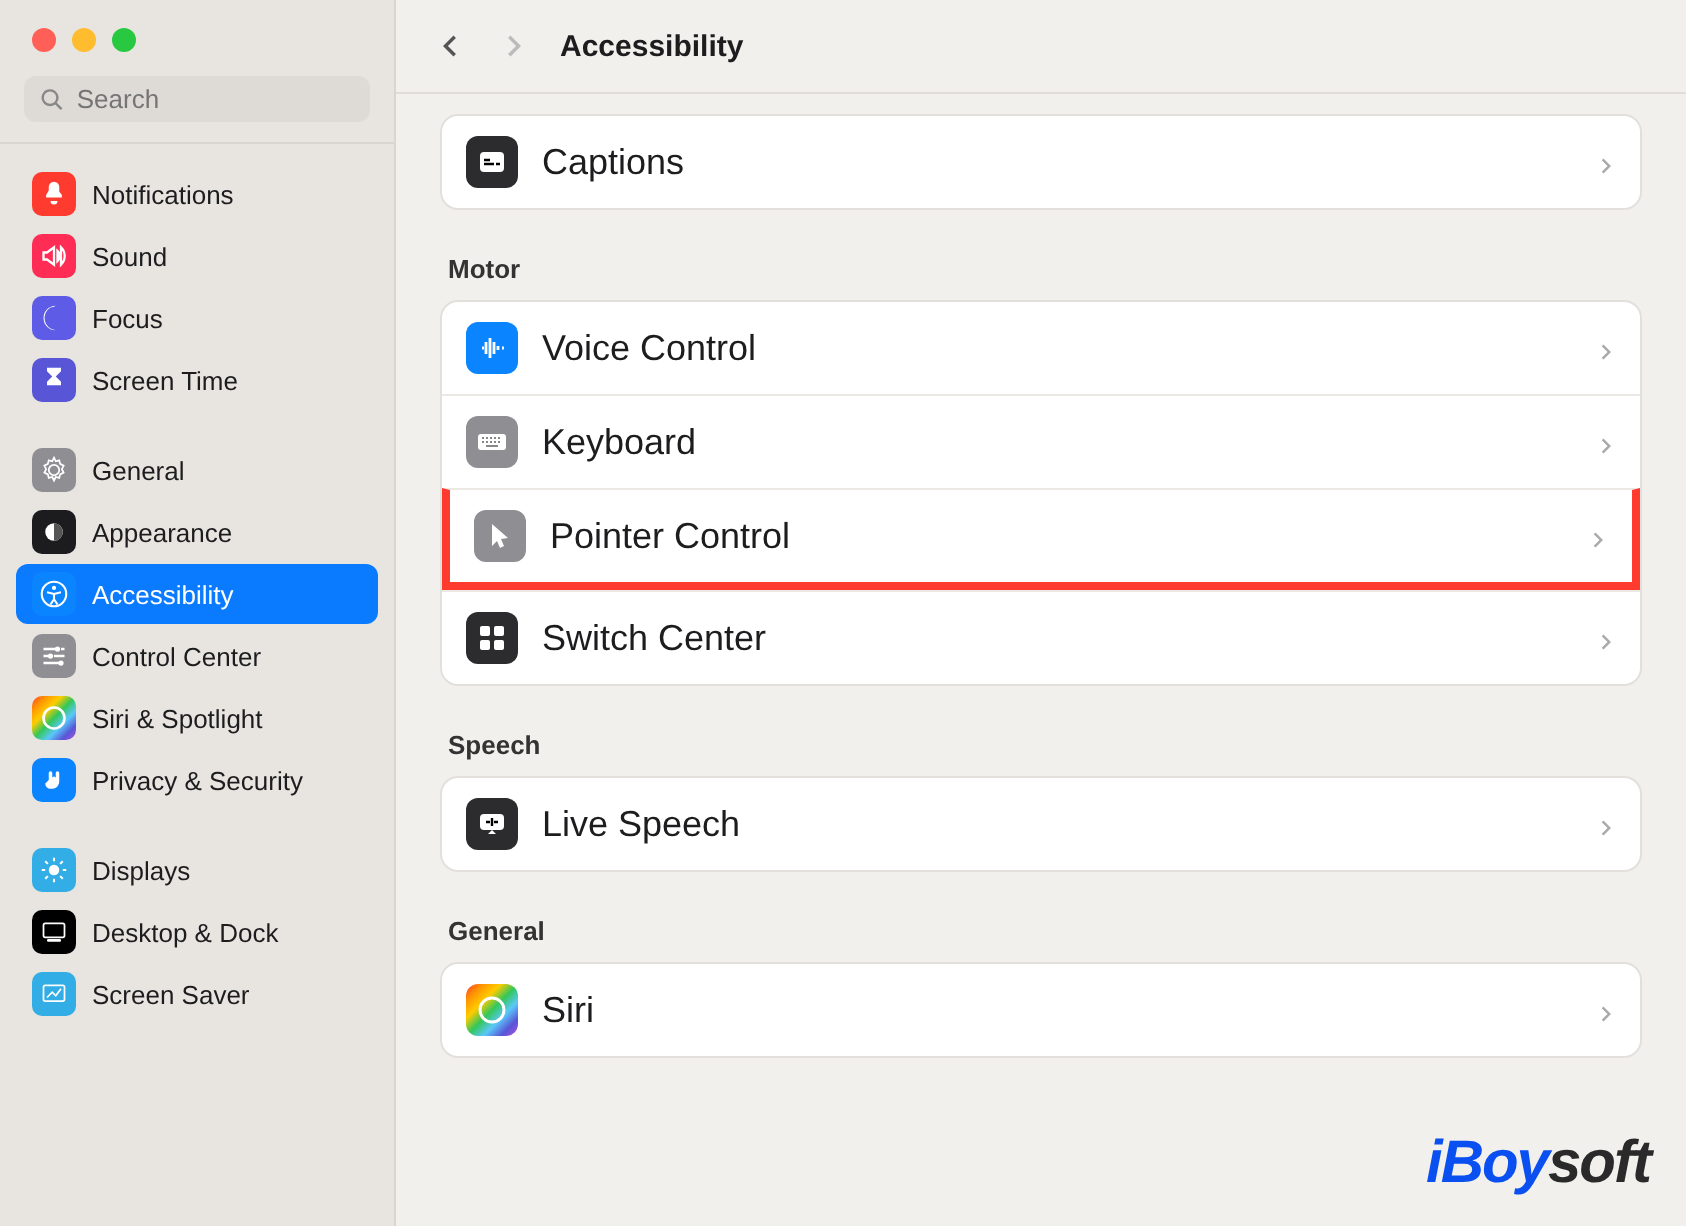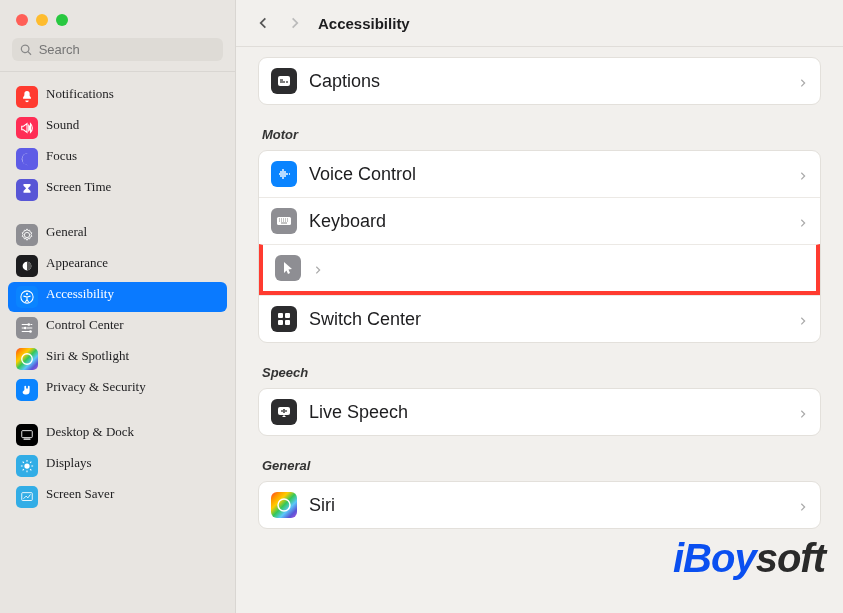--- a/index.html
+++ b/index.html
@@ -7,21 +7,21 @@
   font-family: -apple-system, BlinkMacSystemFont, "Segoe UI", Helvetica, Arial, sans-serif;
   background: #f2f0ed;
   width: 843px;
   height: 613px;
   overflow: hidden;
   display: flex;
   font-size: 13px;
   color: #1d1d1f;
 }
 .sidebar {
-  width: 236px;
+  width: 198px;
   background: #e8e5e1;
   border-right: 1px solid #d9d6d2;
   display: flex;
   flex-direction: column;
 }
 .traffic {
   display: flex;
   gap: 8px;
   padding: 14px 16px 12px;
 }
@@ -45,26 +45,26 @@
   border: none; background: transparent; outline: none;
   font-size: 13px; color: #666; width: 100%;
 }
 .svg-icon { width: 14px; height: 14px; fill: #888; }
 .nav {
   padding: 10px 8px;
   overflow-y: auto;
 }
 .nav-item {
   display: flex;
+  align-items: center;
   gap: 8px;
   padding: 4px 8px;
   border-radius: 6px;
   cursor: default;
   margin-bottom: 1px;
-  font-family: Liberation Serif, serif;
 }
 .nav-item.selected {
   background: #0a7aff;
   color: #fff;
 }
 .nav-spacer { height: 14px; }
 .nav-icon {
   width: 22px; height: 22px;
   border-radius: 5px;
   display: flex; align-items: center; justify-content: center;
@@ -94,21 +94,20 @@
 .content {
   flex: 1;
   overflow-y: auto;
   padding: 0 22px 20px;
 }
 .section-title {
   font-weight: 700;
   font-size: 13px;
   color: #333;
   padding: 22px 4px 8px;
-  font-style: italic;
 }
 .group {
   background: #fff;
   border: 1px solid #e3e0db;
   border-radius: 9px;
   overflow: hidden;
 }
 .row {
   display: flex;
   align-items: center;
@@ -127,22 +126,22 @@
 .row-label { flex: 1; font-size: 18px; }
 .chev { width: 10px; height: 10px; }
 .chev svg { width: 10px; height: 10px; fill: #aaa; }
 .highlight {
   border: 4px solid #ff3b30;
 }
 
 .watermark {
   position: absolute;
   right: 18px;
-  bottom: 32px;
-  font-size: 40px;
+  bottom: 14px;
+  font-size: 30px;
   font-weight: 800;
   font-style: italic;
   color: #0a4ff0;
   letter-spacing: -1px;
   pointer-events: none;
 }
 .watermark .soft { color: #2a2a2a; }
 
 .bg-red{background:#ff3b30}.bg-pink{background:#ff2d55}.bg-purple{background:#5e5ce6}
 .bg-indigo{background:#5856d6}.bg-gray{background:#8e8e93}.bg-graydark{background:#1c1c1e}
@@ -334,34 +333,34 @@
       <div class="nav-item">
         <div class="nav-icon bg-blue">
           <svg>
             <use href="#i-hand"></use>
           </svg>
         </div>
         <span>Privacy &amp; Security</span>
       </div>
       <div class="nav-spacer"></div>
       <div class="nav-item">
+        <div class="nav-icon bg-cyan">
+          <svg>
+            <use href="#i-display"></use>
+          </svg>
+        </div>
+        <span>Displays</span>
+      </div>
+      <div class="nav-item">
         <div class="nav-icon bg-black">
           <svg>
             <use href="#i-dock"></use>
           </svg>
         </div>
         <span>Desktop &amp; Dock</span>
-      </div>
-      <div class="nav-item">
-        <div class="nav-icon bg-cyan">
-          <svg>
-            <use href="#i-display"></use>
-          </svg>
-        </div>
-        <span>Displays</span>
       </div>
       <div class="nav-item">
         <div class="nav-icon bg-cyan">
           <svg>
             <use href="#i-screensaver"></use>
           </svg>
         </div>
         <span>Screen Saver</span>
       </div>
     </div>
@@ -419,20 +418,21 @@
           <div class="chev"><svg>
               <use href="#i-chevron-right"></use>
             </svg></div>
         </div>
         <div class="row highlight">
           <div class="row-icon bg-gray">
             <svg>
               <use href="#i-pointer"></use>
             </svg>
           </div>
+          <div class="row-label">Pointer Control</div>
           <div class="chev"><svg>
               <use href="#i-chevron-right"></use>
             </svg></div>
         </div>
         <div class="row">
           <div class="row-icon bg-darkgray">
             <svg>
               <use href="#i-switchcontrol"></use>
             </svg>
           </div>

